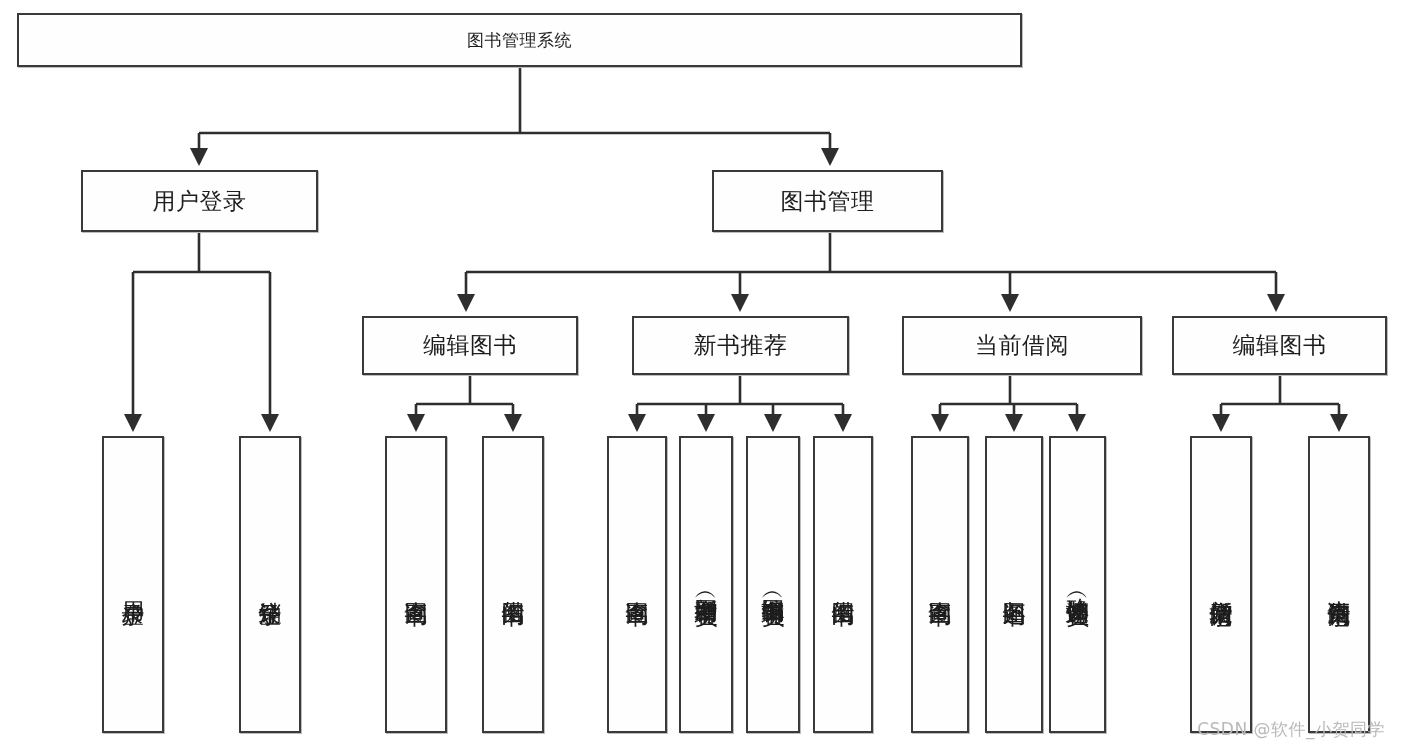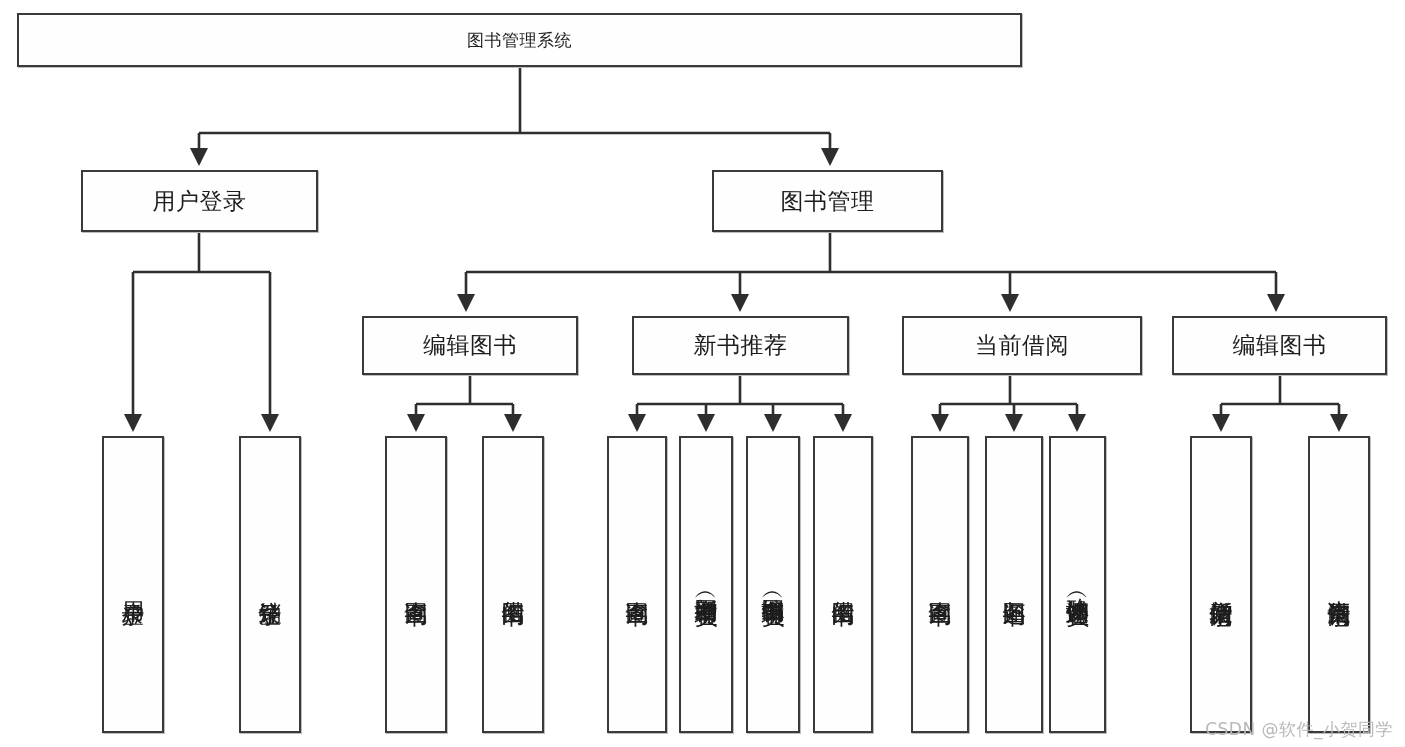--- a/index.html
+++ b/index.html
@@ -54,21 +54,21 @@
     writing-mode: vertical-rl;
     text-orientation: upright;
     display: block;
     max-height: 100%;
   }
   .node.root {
     font-size: 17px;
   }
   .watermark {
     position: absolute;
-    right: 12px;
+    right: 20px;
     bottom: 6px;
     font-size: 17px;
     color: #b9b9b9;
     letter-spacing: 0.5px;
     white-space: nowrap;
     font-family: "DejaVu Sans", "Liberation Sans", sans-serif;
   }
 </style>
 </head>
 <body>

